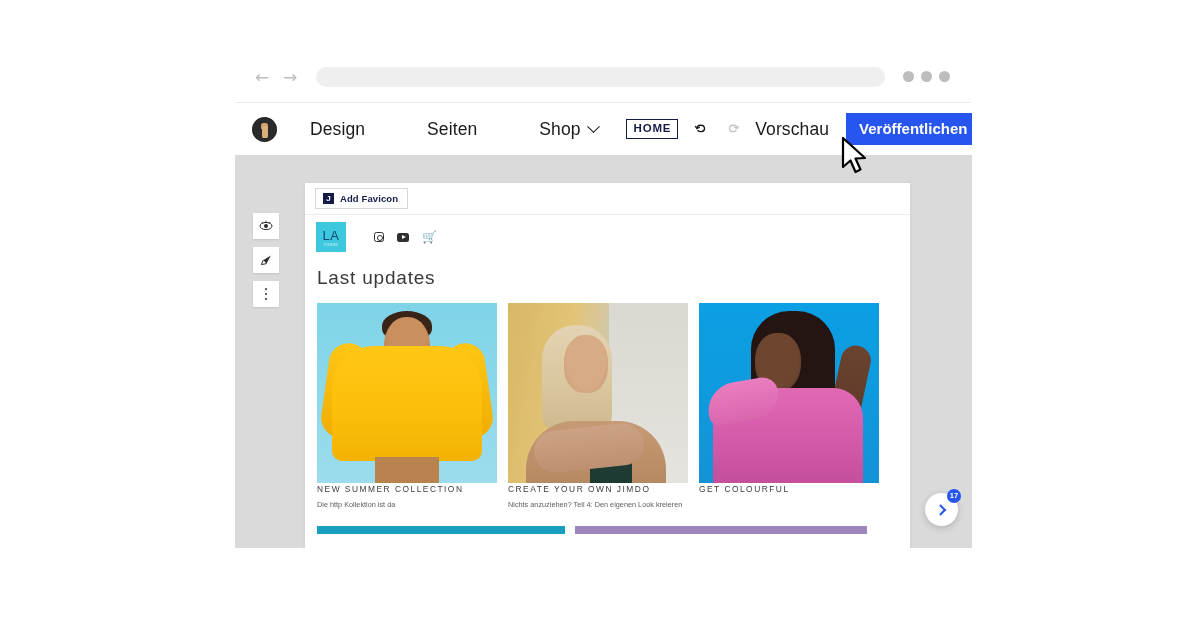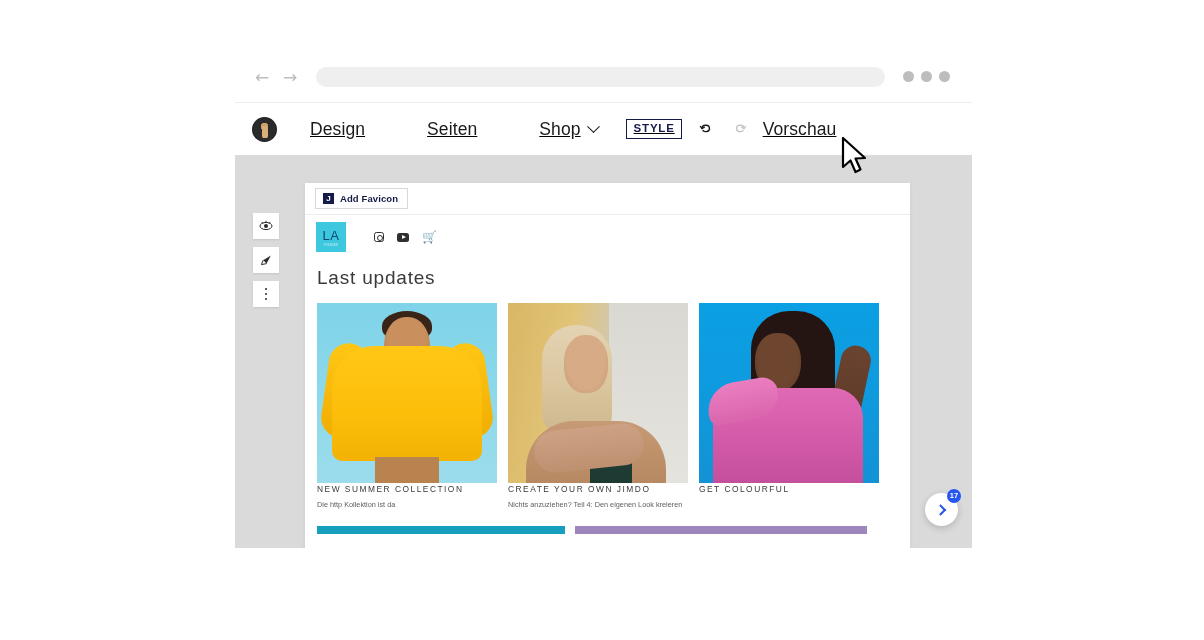--- a/index.html
+++ b/index.html
@@ -54,21 +54,20 @@
   .chrome-dot { width: 11px; height: 11px; border-radius: 50%; background: #bdbdbd; }
 
   
   .editor-toolbar {
     height: 52px;
     background: #ffffff;
     display: flex;
     align-items: center;
     padding: 0 16px 0 17px;
     position: relative;
-    text-decoration: underline;
   }
   .avatar {
     width: 25px; height: 25px;
     border-radius: 50%;
     background: radial-gradient(circle at 50% 38%, #cfa06a 0 18%, #2a2a2a 19% 100%);
     box-shadow: inset 0 0 0 1px rgba(0,0,0,.15);
     flex: none;
     overflow: hidden;
     position: relative;
   }
@@ -462,38 +461,39 @@
 
     <div class="tb-item tb-design">Design</div>
 
     <div class="tb-item tb-seiten">Seiten</div>
 
     <div class="tb-item tb-shop">
       <span>Shop</span>
       <span class="chev"></span>
     </div>
 
-    <div class="jimdo-logo">STYLE</div>
+    <div class="jimdo-logo">HOME</div>
 
     <div class="icon-btn">
       <svg width="18" height="18" viewBox="0 0 18 18">
         <path d="M5 8.5 C5 4.5 12 4 12.5 8 C13 12 7.5 12.5 6 10.5" fill="none" stroke="#1a1a1a" stroke-width="1.3" stroke-linecap="round"></path>
         <path d="M5 8.5 L3.4 6.4 M5 8.5 L7.3 7.3" fill="none" stroke="#1a1a1a" stroke-width="1.3" stroke-linecap="round"></path>
       </svg>
     </div>
 
     <div class="icon-btn">
       <svg width="18" height="18" viewBox="0 0 18 18">
         <path d="M13 8.5 C13 4.5 6 4 5.5 8 C5 12 10.5 12.5 12 10.5" fill="none" stroke="#c4c4c4" stroke-width="1.3" stroke-linecap="round"></path>
         <path d="M13 8.5 L14.6 6.4 M13 8.5 L10.7 7.3" fill="none" stroke="#c4c4c4" stroke-width="1.3" stroke-linecap="round"></path>
       </svg>
     </div>
 
     <div class="tb-item tb-vorschau">Vorschau</div>
 
+    <div class="publish-btn">Veröffentlichen</div>
 
   </div>
 
   <div class="editor-canvas">
 
     <div class="tool-rail">
       <div class="tool-btn">
         <svg width="14" height="14" viewBox="0 0 14 14">
           <ellipse cx="7" cy="7" rx="6" ry="3.6" fill="none" stroke="#2b2b2b" stroke-width="1"></ellipse>
           <circle cx="7" cy="7" r="2" fill="#2b2b2b"></circle>

